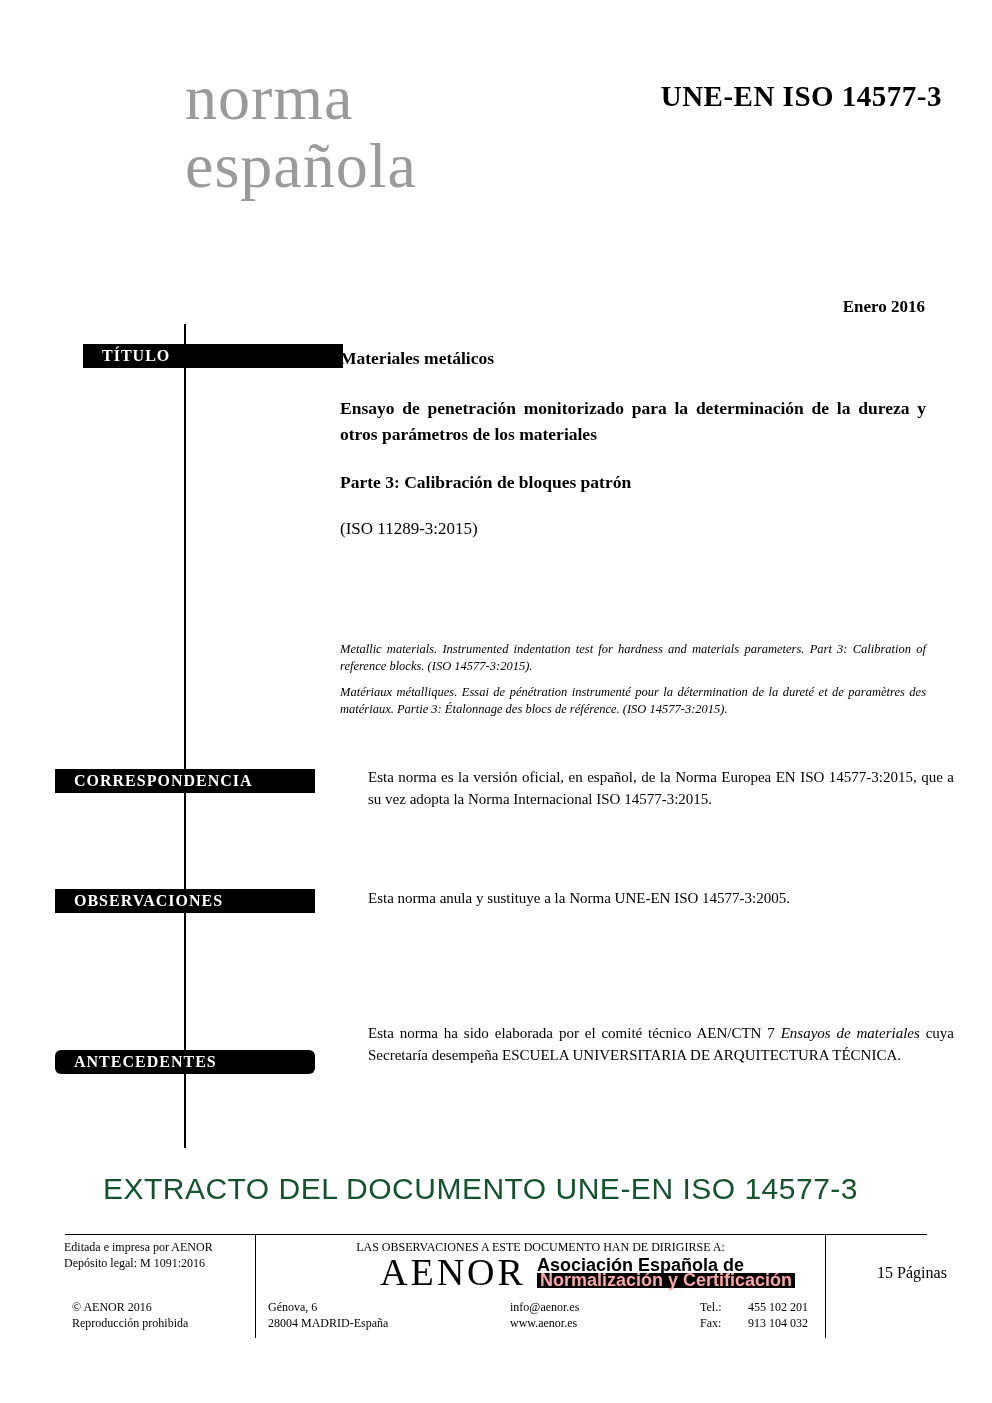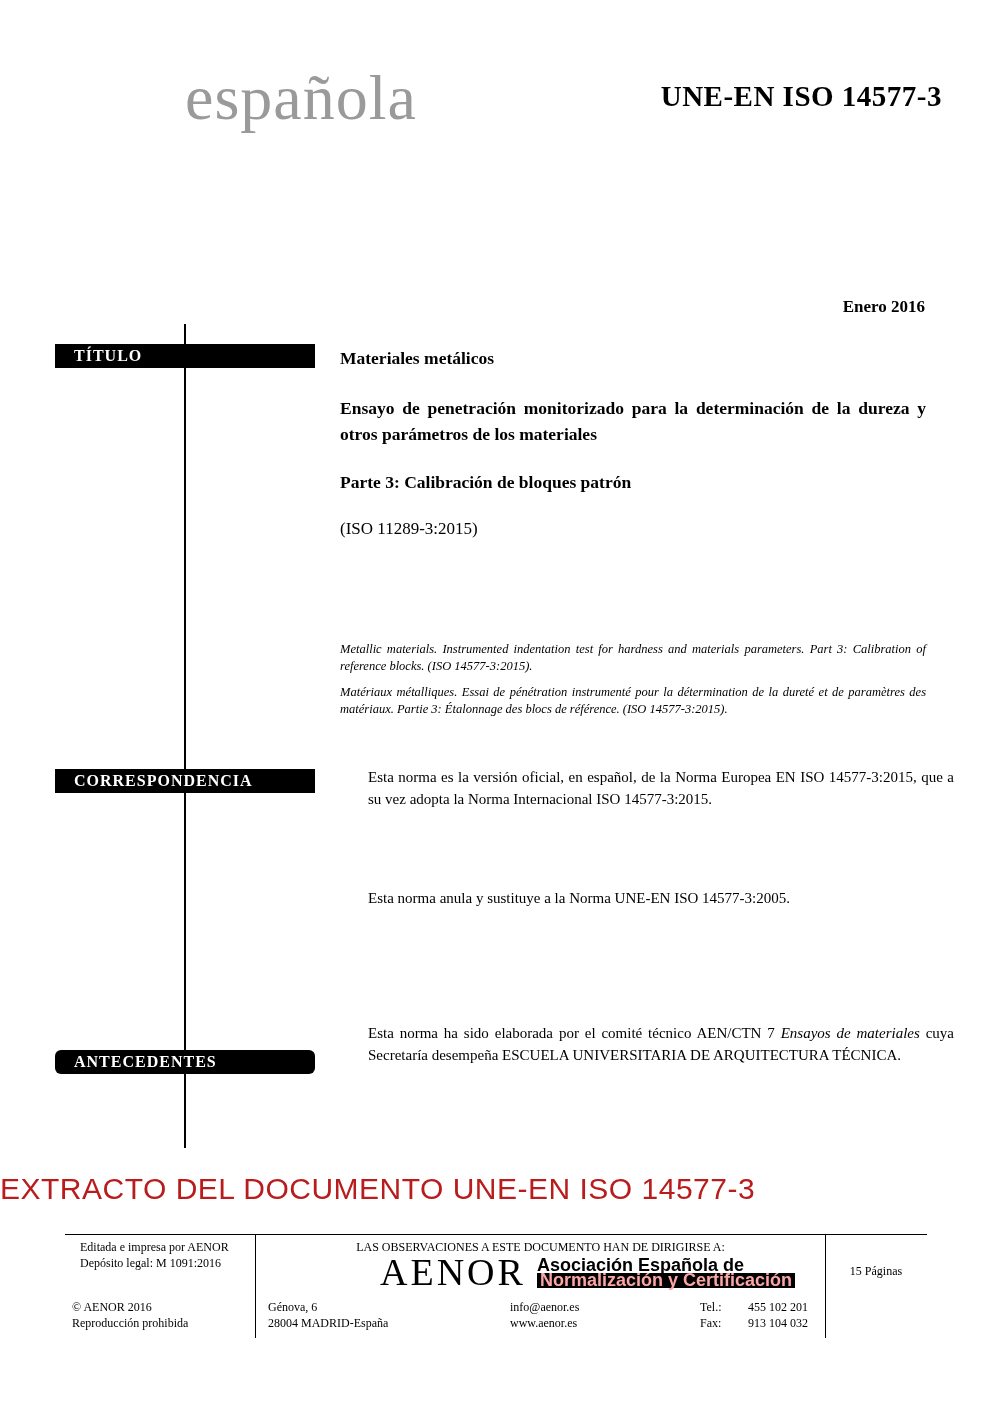--- a/index.html
+++ b/index.html
@@ -9,21 +9,21 @@
   
   .doc-code{position:absolute;top:80px;right:50px;font-size:29px;font-weight:bold;letter-spacing:.5px;}
   .brand{position:absolute;left:185px;top:64px;font-size:64px;line-height:68px;color:#9a9a9a;letter-spacing:1px;}
   .date{position:absolute;top:297px;right:67px;font-size:17px;font-weight:bold;}
 
   
   .vline{position:absolute;left:184px;top:324px;width:2px;height:824px;background:#000;}
   .label-box{position:absolute;left:55px;width:260px;height:24px;background:#000;color:#fff;
              font-weight:bold;font-size:16px;letter-spacing:1px;display:flex;align-items:center;
              padding-left:19px;box-sizing:border-box;}
-  .box-titulo{top:344px;}
+  .box-titulo{top:344px;margin-left:28px;}
   .box-corr{top:769px;}
   .box-obs{top:889px;}
   .box-ant{top:1050px;border-radius:6px;}
 
   
   .content{position:absolute;left:340px;width:586px;}
   .t-bold{font-weight:bold;font-size:17.5px;line-height:26px;text-align:justify;}
   .t-reg17{font-size:17px;}
   .small-it{font-style:italic;font-size:12.5px;line-height:16.5px;text-align:justify;}
   .body-txt{font-size:15px;line-height:21.5px;text-align:justify;margin-left:28px;}
@@ -31,60 +31,64 @@
   .c-titulo-2{top:395px;}
   .c-titulo-3{top:469px;}
   .c-titulo-4{top:519px;}
   .c-en{top:641px;}
   .c-fr{top:684px;}
   .c-corr{top:767px;}
   .c-obs{top:888px;}
   .c-ant{top:1023px;}
 
   
-  .extract{position:absolute;top:1172px;left:0;width:858px;text-align:left;
-           font-family:"Liberation Sans",sans-serif;font-size:30px;color:#b91c1c;letter-spacing:.5px;}
+  .extract{position:absolute;top:1172px;left:0;width:858px;text-align:right;
+           font-family:"Liberation Sans",sans-serif;font-size:30px;color:#14532d;letter-spacing:.5px;}
 
   
   .f-hline{position:absolute;left:65px;top:1234px;width:862px;height:1px;background:#000;}
   .f-vline{position:absolute;top:1234px;width:1px;height:104px;background:#000;}
   .f-vline1{left:255px;}
   .f-vline2{left:825px;}
   .f-small{font-size:12px;line-height:15.5px;}
-  .f-edited{position:absolute;left:80px;top:1240px;}
+  .f-edited{position:absolute;left:64px;top:1240px;}
   .f-obsnote{position:absolute;left:256px;width:569px;top:1240px;text-align:center;font-size:12px;}
   .f-logo{position:absolute;left:380px;top:1250px;font-size:38px;letter-spacing:3px;}
   .f-logosub{position:absolute;left:537px;top:1258px;font-family:"Liberation Sans",sans-serif;
              font-weight:bold;font-size:18px;line-height:15px;}
   .f-logosub .inv{display:inline-block;background:#000;color:#fca5a5;padding:0 3px;}
-  .f-pages{position:absolute;left:825px;width:102px;top:1264px;text-align:center;font-size:12px;}
+  .f-pages{position:absolute;left:825px;width:102px;top:1264px;text-align:center;font-size:16px;padding-left:36px;}
   .f-copy{position:absolute;left:72px;top:1300px;}
   .f-addr{position:absolute;left:268px;top:1300px;}
   .f-mail{position:absolute;left:510px;top:1300px;}
   .f-tel{position:absolute;left:700px;top:1300px;width:108px;}
   .f-tel .row{display:flex;justify-content:space-between;}
 </style>
 </head>
 <body>
 
 <div class="page">
 
   <div class="doc-code">UNE-EN ISO 14577-3</div>
   <div class="brand">
+    <div>norma</div>
     <div>española</div>
   </div>
   <div class="date">Enero 2016</div>
 
   <div class="vline"></div>
 
   <div class="label-box box-titulo">
     <span>TÍTULO</span>
   </div>
   <div class="label-box box-corr">
     <span>CORRESPONDENCIA</span>
+  </div>
+  <div class="label-box box-obs">
+    <span>OBSERVACIONES</span>
   </div>
   <div class="label-box box-ant">
     <span>ANTECEDENTES</span>
   </div>
 
   <div class="content t-bold c-titulo-1">Materiales metálicos</div>
   <div class="content t-bold c-titulo-2">Ensayo de penetración monitorizado para la determinación de la dureza y otros parámetros de los materiales</div>
   <div class="content t-bold c-titulo-3">Parte 3: Calibración de bloques patrón</div>
   <div class="content t-reg17 c-titulo-4">(ISO 11289-3:2015)</div>
   <div class="content small-it c-en">Metallic materials. Instrumented indentation test for hardness and materials parameters. Part 3: Calibration of reference blocks. (ISO 14577-3:2015).</div>

